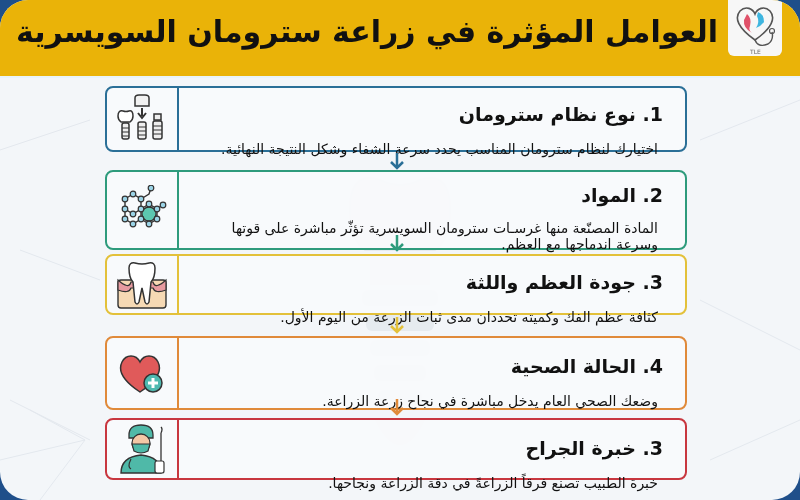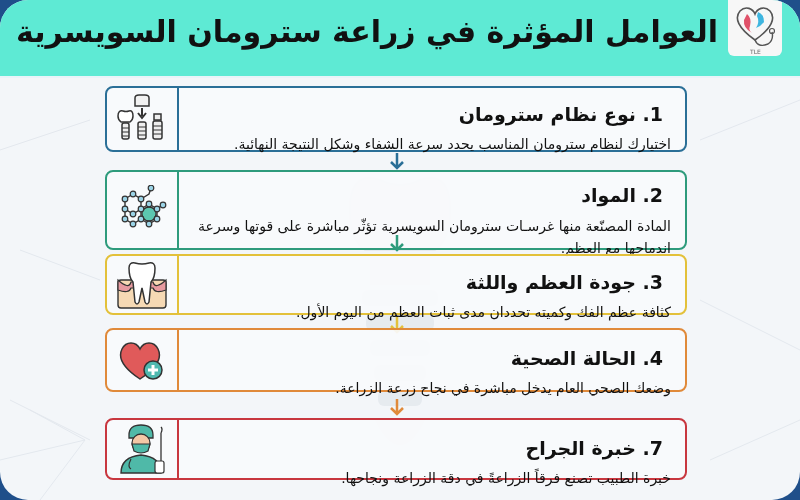--- a/index.html
+++ b/index.html
@@ -12,21 +12,21 @@
   .frame {
     position: absolute; left: 0; top: 0; width: 800px; height: 500px;
     border-radius: 28px; overflow: hidden;
     background: #f3f6f9;
   }
   .bg-lines {
     position: absolute; inset: 0; pointer-events: none;
   }
   .header {
     position: absolute; left: 0; top: 0; width: 800px; height: 76px;
-    background: #5eead4;
+    background: #eab308;
     border-bottom: 2px solid #e9f4f9;
   }
   .title {
     position: absolute; right: 82px; top: 14px;
     font-size: 30px; font-weight: bold; color: #111;
     direction: rtl; white-space: nowrap;
     letter-spacing: 0;
   }
   .logo {
     position: absolute; right: 18px; top: 0; width: 54px; height: 56px;
@@ -48,21 +48,21 @@
     display: flex; align-items: center; justify-content: center;
   }
   .card .text {
     position: absolute; left: 80px; right: 14px; top: 6px;
     direction: rtl; text-align: right; color: #111;
   }
   .card h3 {
     margin: 8px; font-size: 19px; font-weight: bold; line-height: 24px;
   }
   .card p {
-    margin: 0; font-size: 14px; line-height: 20px;
+    margin: 13px; font-size: 14px; line-height: 20px;
   }
   .arrow {
     position: absolute; left: 389px; width: 16px; height: 18px;
   }
 </style>
 </head>
 <body>
 
 <div class="frame">
 
@@ -167,47 +167,47 @@
             <circle cx="40" cy="24" r="2.8"></circle>
             <circle cx="40" cy="34" r="2.8"></circle>
           <circle cx="32" cy="39" r="2.8"></circle>
             <circle cx="34" cy="3" r="2.8"></circle>
             <circle cx="46" cy="20" r="2.8"></circle>
         </g>
       </svg>
     </div>
     <div class="text" style="top:3px;">
       <h3>2. المواد</h3>
-      <p style="line-height:22px;">المادة المصنّعة منها غرسـات سترومان السويسرية تؤثّر مباشرة على قوتها وسرعة اندماجها مع العظم.</p>
+      <p style="line-height:16px;">المادة المصنّعة منها غرسـات سترومان السويسرية تؤثّر مباشرة على قوتها وسرعة اندماجها مع العظم.</p>
     </div>
   </div>
 
   <svg class="arrow" style="top:235px;" viewBox="0 0 16 18">
     <path d="M8 0 L8 15 M2 9 L8 15 L14 9" stroke="#2e9b7c" stroke-width="2.5" fill="none"></path>
   </svg>
 
   <div class="card" style="top:254px;height:61px;border-color:#e3c13a;">
     <div class="icon-cell" style="border-color:#e3c13a;">
       <svg width="54" height="50" viewBox="0 0 54 50">
         <rect x="3" y="20" width="48" height="28" rx="3" fill="#f6d9b4" stroke="#333" stroke-width="1.4"></rect>
         <path d="M3 20 Q14 30 16 22 L38 22 Q40 30 51 20 L51 30 Q40 34 38 28 L16 28 Q14 34 3 30Z" fill="#e79aa0" stroke="#333" stroke-width="1.2"></path>
         <path d="M14 8 Q14 2 20 3 Q27 5 34 3 Q40 2 40 8 Q40 18 36 22 L34 42 Q32 46 30 42 L27 28 L24 42 Q22 46 20 42 L18 22 Q14 18 14 8Z" fill="#fff" stroke="#333" stroke-width="1.5"></path>
       </svg>
     </div>
     <div class="text">
       <h3>3. جودة العظم واللثة</h3>
-      <p>كثافة عظم الفك وكميته تحددان مدى ثبات العظم من اليوم الأول.</p>
+      <p>كثافة عظم الفك وكميته تحددان مدى ثبات الزرعة من اليوم الأول.</p>
     </div>
   </div>
 
   <svg class="arrow" style="top:317px;" viewBox="0 0 16 18">
     <path d="M8 0 L8 15 M2 9 L8 15 L14 9" stroke="#e3c13a" stroke-width="2.5" fill="none"></path>
   </svg>
 
-  <div class="card" style="top:328px;height:64px;border-color:#e08a3a;">
+  <div class="card" style="top:336px;height:74px;border-color:#e08a3a;">
     <div class="icon-cell" style="border-color:#e08a3a;">
       <svg width="52" height="46" viewBox="0 0 52 46">
         <path d="M24 42 C6 30 2 20 6 12 C10 4 20 4 24 12 C28 4 38 4 42 12 C46 20 42 30 24 42Z" fill="#e05a5a" stroke="#333" stroke-width="1.5"></path>
         <circle cx="37" cy="33" r="9" fill="#4fb9b0" stroke="#333" stroke-width="1.5"></circle>
         <path d="M37 28 L37 38 M32 33 L42 33" stroke="#fff" stroke-width="3"></path>
       </svg>
     </div>
     <div class="text" style="top:8px;">
       <h3>4. الحالة الصحية</h3>
       <p>وضعك الصحي العام يدخل مباشرة في نجاح زرعة الزراعة.</p>
@@ -224,18 +224,18 @@
         <path d="M12 12 Q12 2 24 2 Q36 2 36 12 L36 15 L12 15Z" fill="#4fb9a8" stroke="#333" stroke-width="1.3"></path>
         <circle cx="24" cy="20" r="9" fill="#f3c7a6" stroke="#333" stroke-width="1.3"></circle>
         <path d="M15 21 L33 21 L31 28 Q24 32 17 28Z" fill="#4fb9a8" stroke="#333" stroke-width="1.2"></path>
         <path d="M4 50 Q4 34 24 32 Q44 34 44 50Z" fill="#4fb9a8" stroke="#333" stroke-width="1.4"></path>
         <path d="M14 36 Q10 44 14 46" fill="none" stroke="#333" stroke-width="1.2"></path>
         <path d="M44 10 Q46 6 44 4 M44 10 L44 38" stroke="#333" stroke-width="1.3" fill="none"></path>
         <rect x="38" y="38" width="9" height="12" rx="2" fill="#fff" stroke="#333" stroke-width="1.2"></rect>
       </svg>
     </div>
     <div class="text" style="top:8px;">
-      <h3>7. خبرة الجراح</h3>
+      <h3>3. خبرة الجراح</h3>
       <p>خبرة الطبيب تصنع فرقاً الزراعةً في دقة الزراعة ونجاحها.</p>
     </div>
   </div>
 
 </div>
 
 </body></html>

